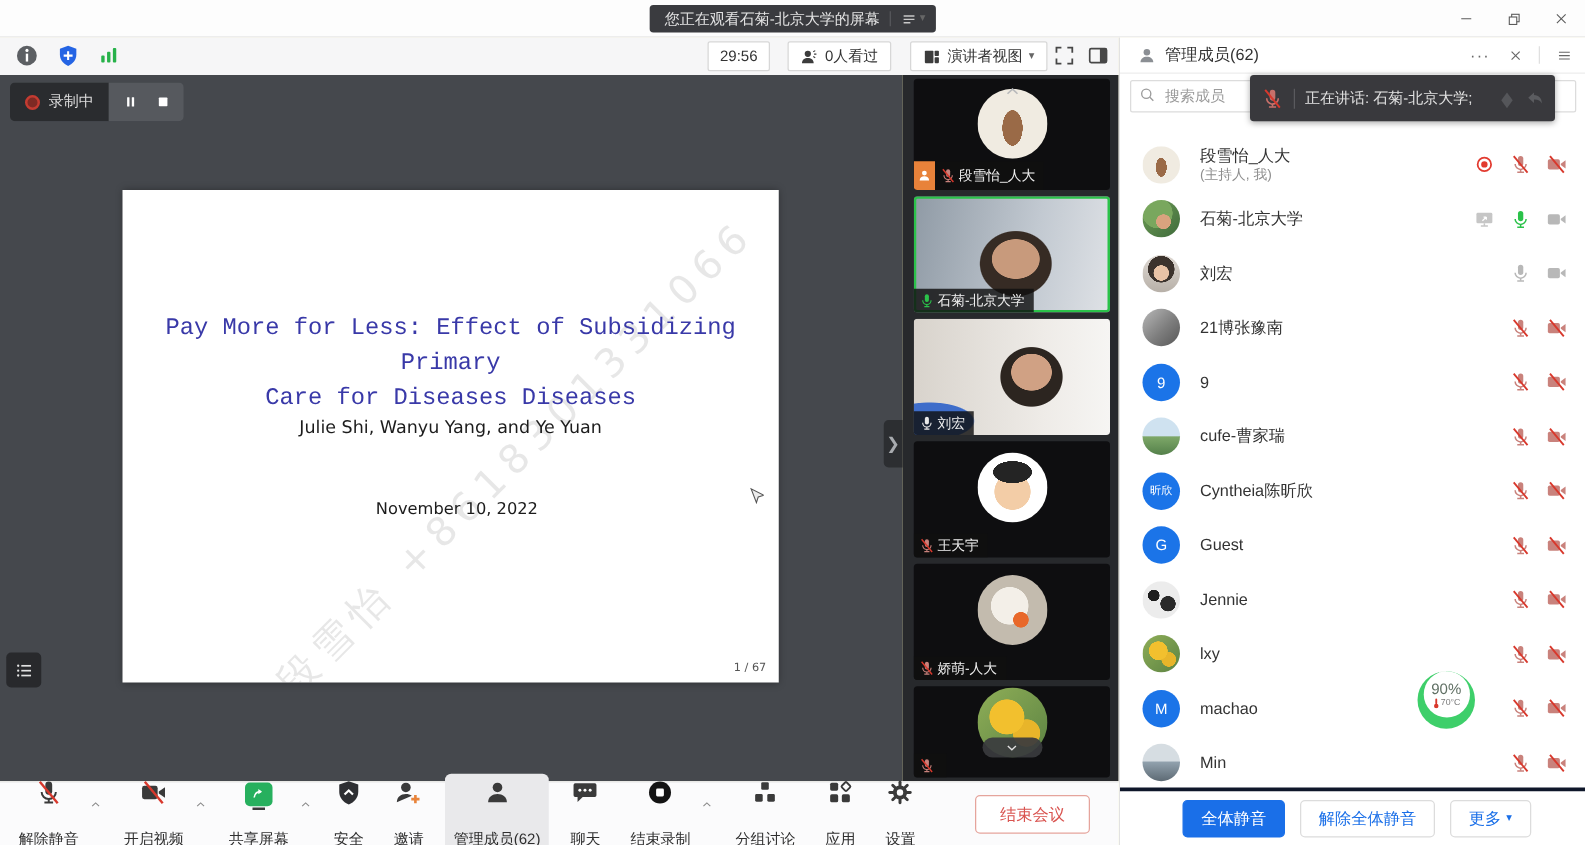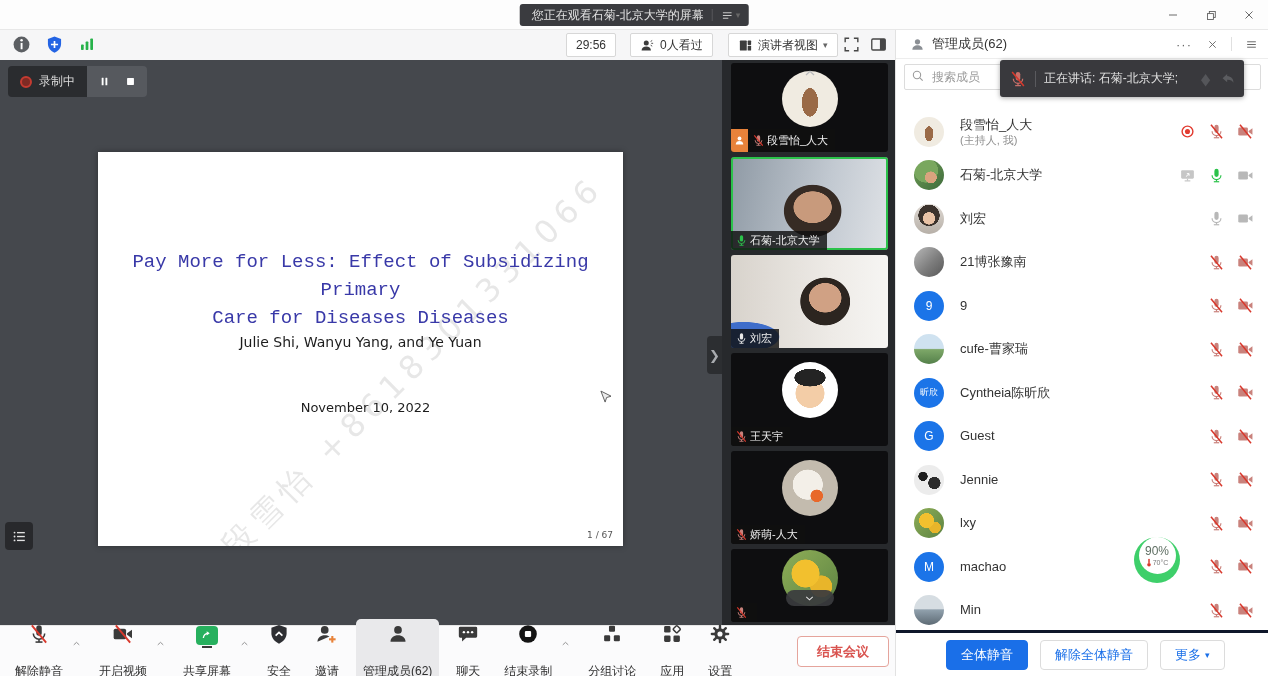--- a/index.html
+++ b/index.html
@@ -134,22 +134,22 @@
   .toolbar{position:absolute;left:0;top:625px;width:895px;height:51px;background:#fbfbfc;border-top:1px solid #e6e6e6;
            display:flex;align-items:center;padding-left:8px;}
   .tb-group{display:flex;align-items:center;margin-right:10px;}
   .tb-item{display:flex;flex-direction:column;gap:18px;padding:3px 7px;border-radius:5px;}
   .tb-item.active{background:#e9e9eb;}
   .tb-icon{height:23px;display:flex;align-items:flex-end;justify-content:center;}
   .tb-label{font-size:12px;color:#2f2f2f;white-space:nowrap;}
   .tb-chev{margin:0 0 16px 1px;display:flex;}
   .ic-share{width:22px;height:19px;background:#27b05e;border-radius:4px;display:flex;align-items:center;justify-content:center;position:relative;}
   .ic-share::after{content:"";position:absolute;bottom:-3px;left:6px;width:10px;height:2px;background:#3a3a3a;}
-  .end-meeting{position:absolute;left:797px;top:10px;width:92px;height:31px;background:#fff;border:1px solid #e5a49c;
-               border-radius:4px;color:#d9534f;font-size:13px;display:flex;align-items:center;justify-content:center;font-weight:bold;}
+  .end-meeting{position:absolute;left:780px;top:10px;width:92px;height:31px;background:#fff;border:1px solid #e5a49c;
+               border-radius:4px;color:#d9534f;font-size:13px;display:flex;align-items:center;justify-content:center;}
 </style>
 </head>
 <body>
 
 <div id="app">
 
   <div class="titlebar">
     <div class="title-pill">
       <span>您正在观看石菊-北京大学的屏幕</span>
       <span class="pill-sep"></span>

